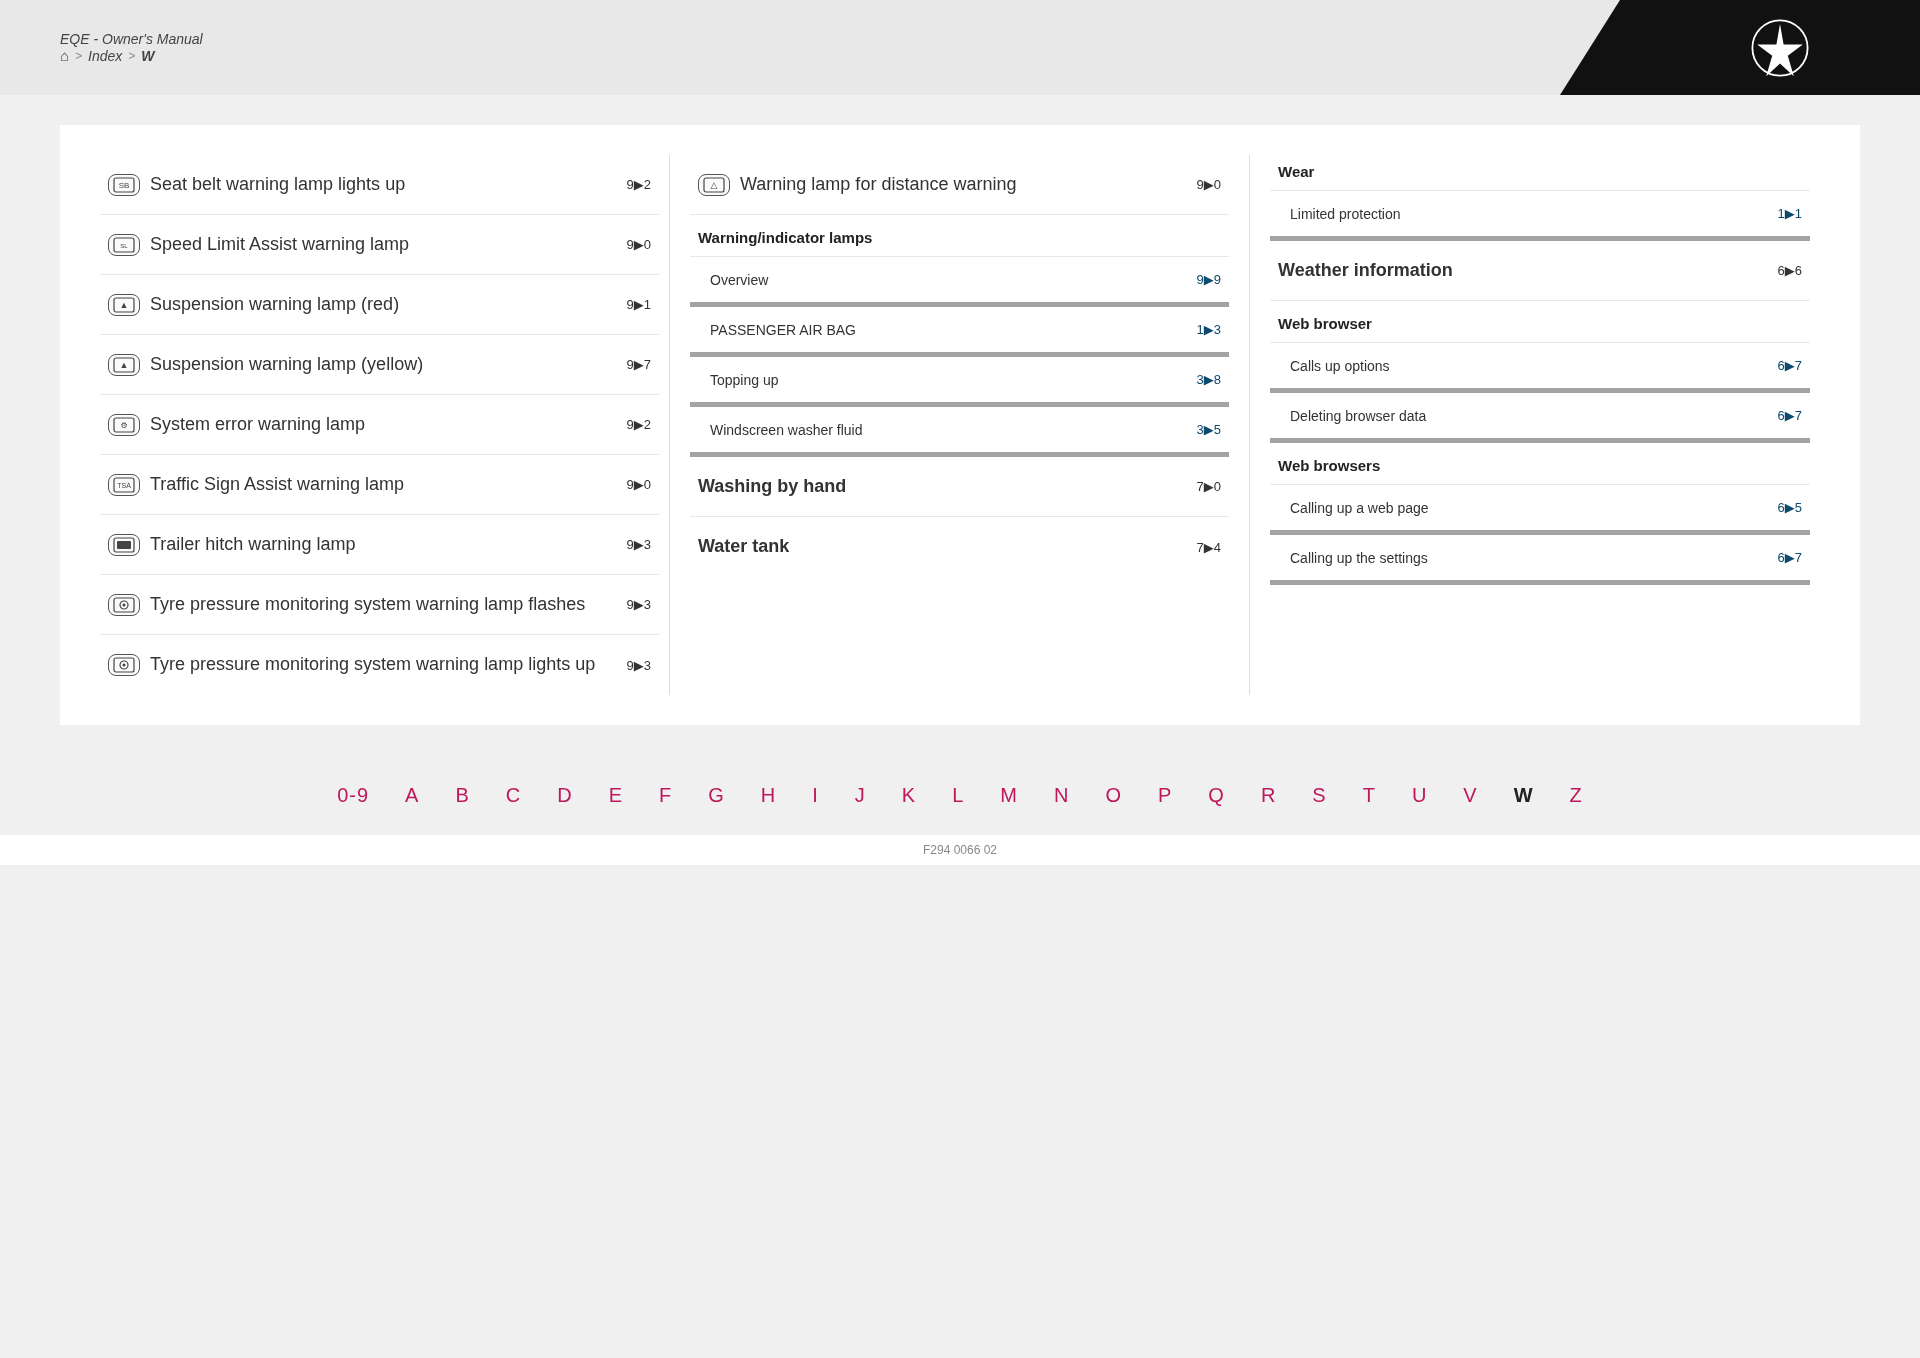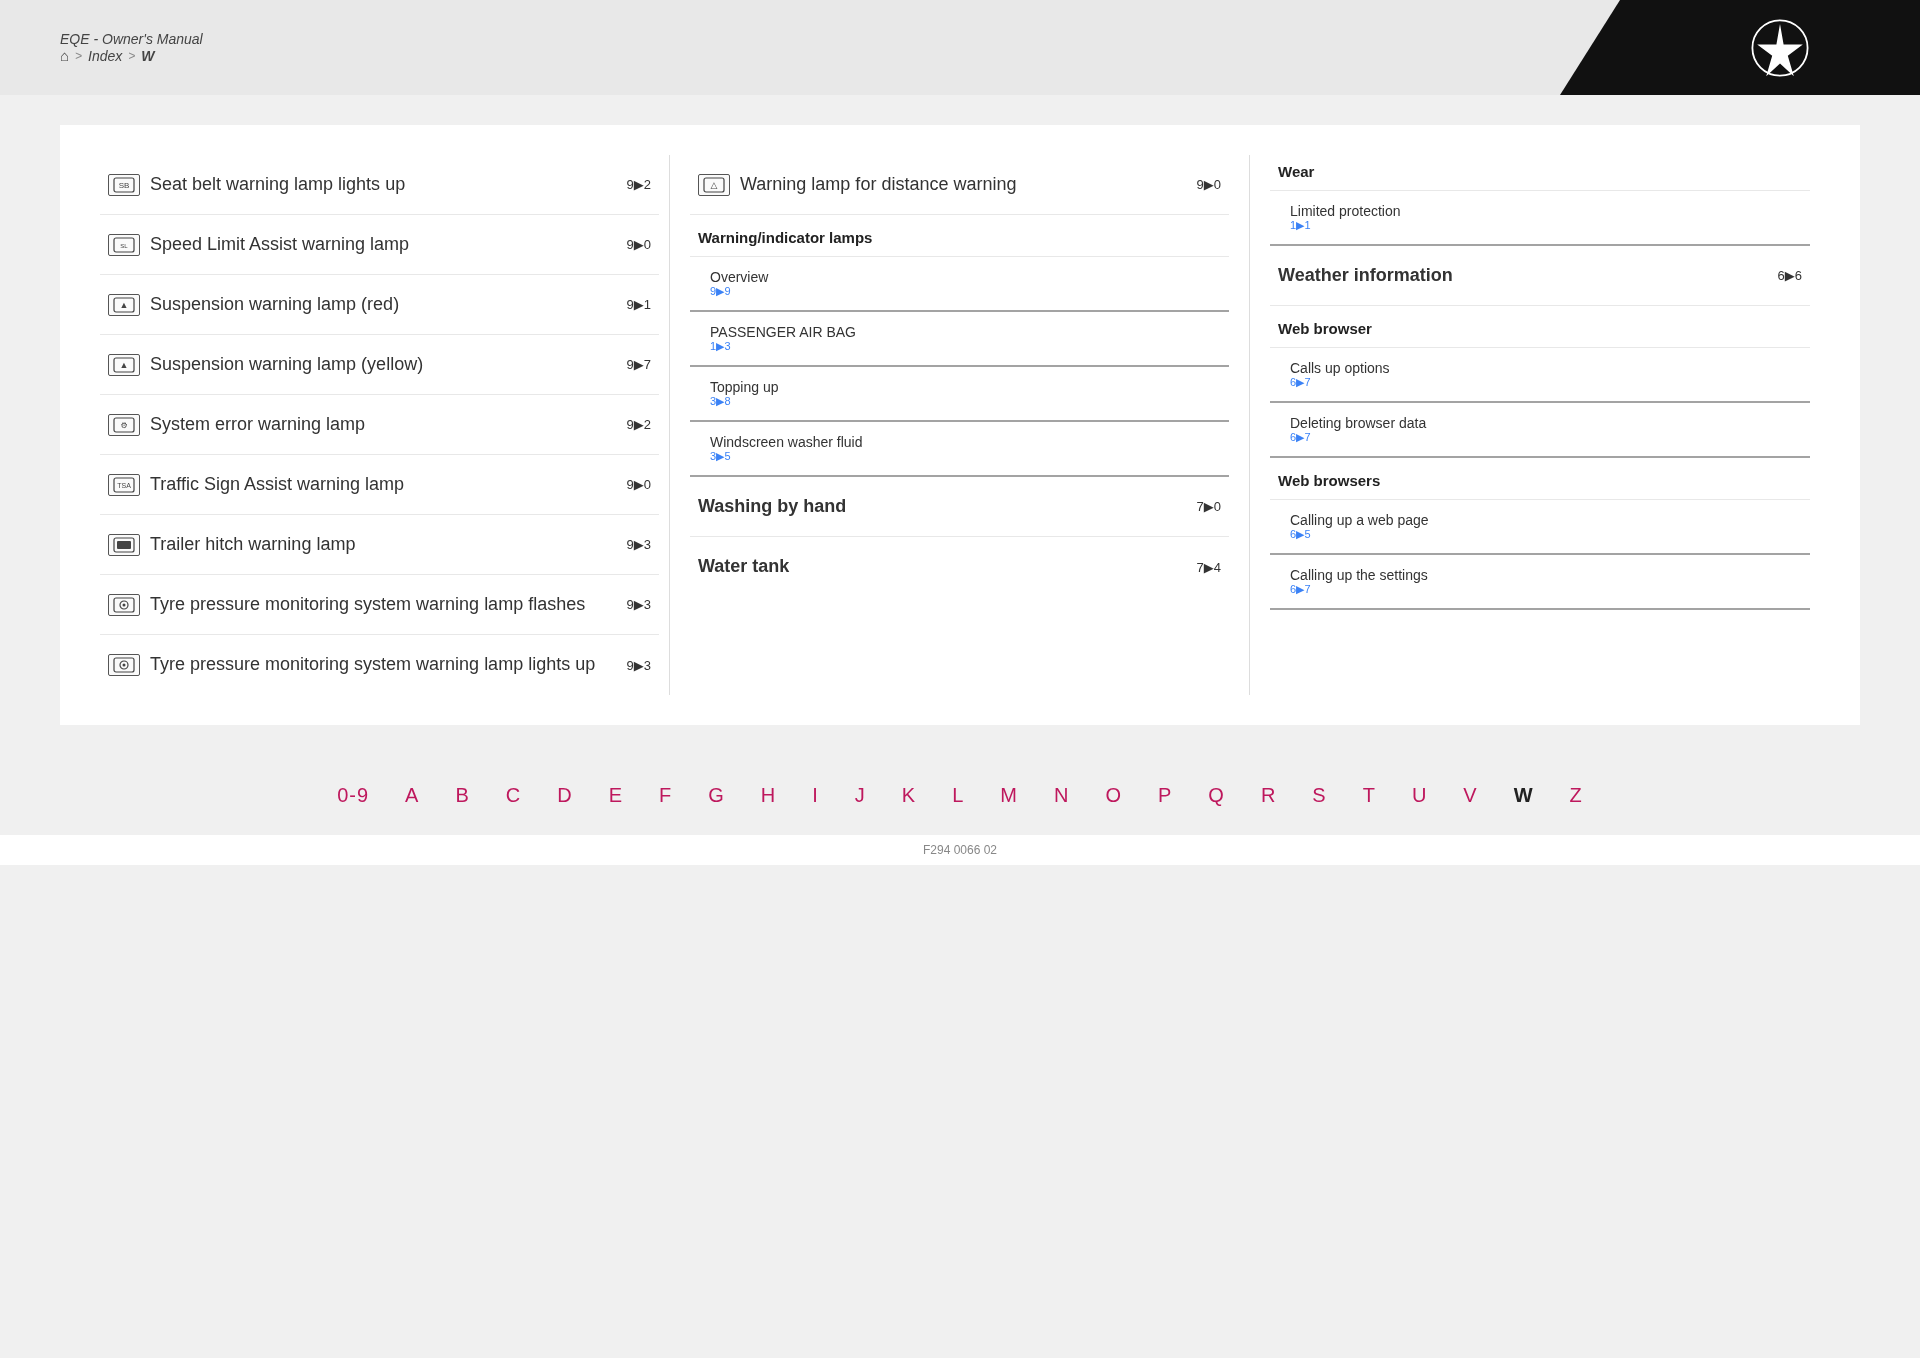--- a/index.html
+++ b/index.html
@@ -91,21 +91,21 @@
     .entry-left {
       display: flex;
       align-items: center;
       gap: 10px;
       flex: 1;
     }
     .entry-icon {
       width: 32px;
       height: 22px;
       border: 1.5px solid #555;
-      border-radius: 2px;
+      border-radius: 8px;
       display: flex;
       align-items: center;
       justify-content: center;
       flex-shrink: 0;
       font-size: 9px;
       background: #fafafa;
     }
     .entry-text {
       font-size: 18px;
       color: #333;
@@ -125,34 +125,33 @@
       font-weight: bold;
       font-size: 15px;
       color: #222;
       border-bottom: 1px solid #e8e8e8;
     }
     .section-header.top { padding-top: 8px; }
 
     
     .sub-entry {
       display: flex;
-      align-items: flex-start;
+      align-items: center;
       justify-content: space-between;
       padding: 12px 8px 12px 20px;
-      border-bottom: 2px solid #a3a3a3;
+      border-bottom: 5px solid #a3a3a3;
       min-height: 50px;
-      flex-direction: column;
     }
     .sub-entry-text {
       font-size: 14px;
       color: #333;
     }
     .sub-entry-page {
-      font-size: 11px;
-      color: #3b82f6;
+      font-size: 13px;
+      color: #0c4a6e;
       white-space: nowrap;
     }
 
     
     .bottom-nav {
       background: #f0f0f0;
       height: 80px;
       display: flex;
       align-items: center;
       justify-content: center;

